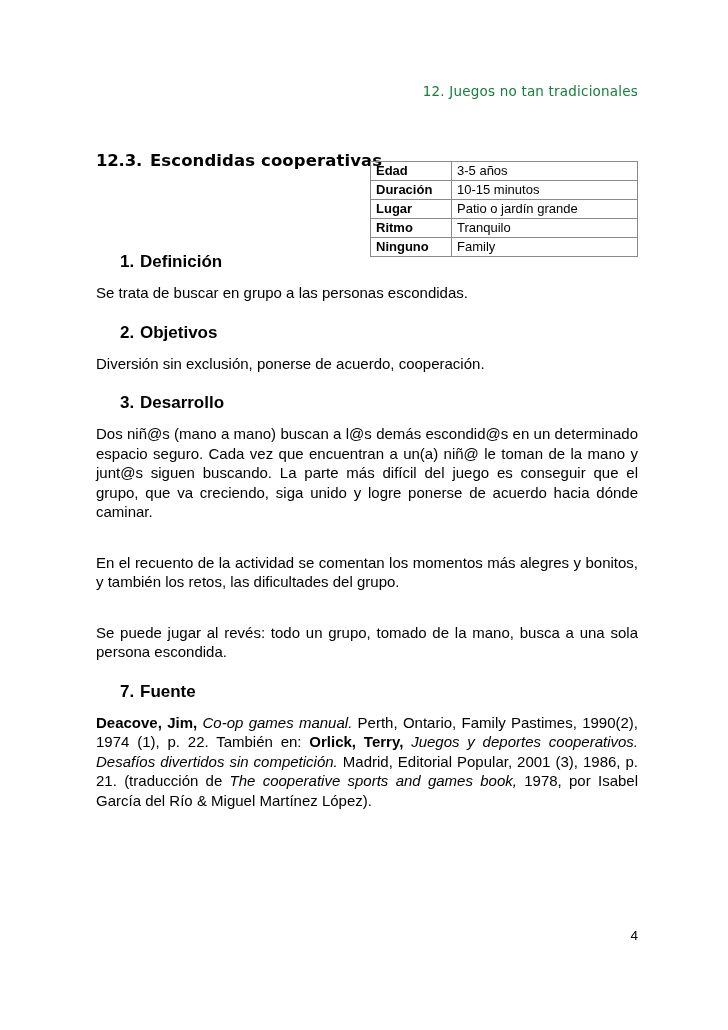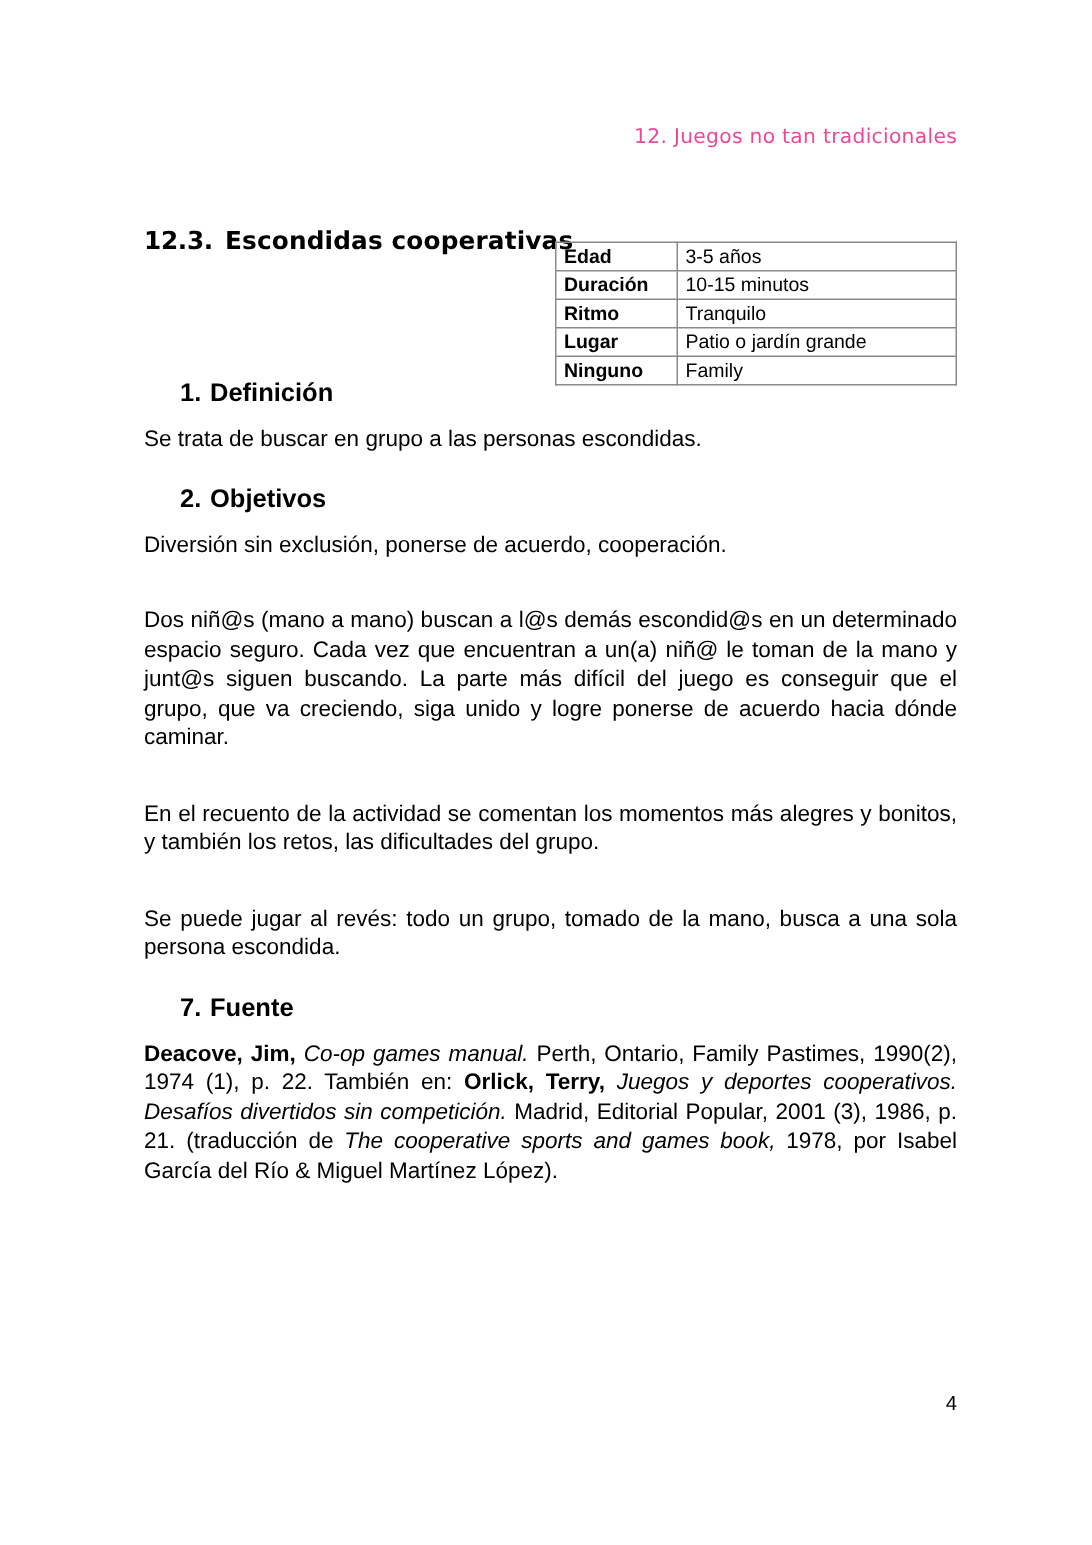--- a/index.html
+++ b/index.html
@@ -27,21 +27,21 @@
   
   .running-header {
     position: absolute;
     left: 96px;
     top: 83px;
     width: 542px;
     text-align: right;
     font-family: "DejaVu Sans", sans-serif;
     font-size: 13.5px;
     letter-spacing: 0.2px;
-    color: #ec4899;
+    color: #15803d;
     white-space: nowrap;
   }
 
   
   .section-title {
     position: absolute;
     left: 96px;
     top: 127px;
     font-family: "DejaVu Sans", sans-serif;
     font-weight: bold;
@@ -142,28 +142,28 @@
     <tbody>
       <tr>
         <td class="label">Edad</td>
         <td class="value">3-5 años</td>
       </tr>
       <tr>
         <td class="label">Duración</td>
         <td class="value">10-15 minutos</td>
       </tr>
       <tr>
+        <td class="label">Lugar</td>
+        <td class="value">Patio o jardín grande</td>
+      </tr>
+      <tr>
         <td class="label">Ritmo</td>
         <td class="value">Tranquilo</td>
       </tr>
       <tr>
-        <td class="label">Lugar</td>
-        <td class="value">Patio o jardín grande</td>
-      </tr>
-      <tr>
         <td class="label">Ninguno</td>
         <td class="value">Family</td>
       </tr>
     </tbody>
   </table>
 
   <div class="content">
 
     <div class="sec-heading">
       <span class="n">1.</span><span>Definición</span>
@@ -172,20 +172,23 @@
     <p class="para">Se trata de buscar en grupo a las personas escondidas.</p>
     <div class="gap-after-para"></div>
 
     <div class="sec-heading">
       <span class="n">2.</span><span>Objetivos</span>
     </div>
     <div class="gap-after-heading"></div>
     <p class="para">Diversión sin exclusión, ponerse de acuerdo, cooperación.</p>
     <div class="gap-after-para"></div>
 
+    <div class="sec-heading">
+      <span class="n">3.</span><span>Desarrollo</span>
+    </div>
     <div class="gap-after-heading"></div>
     <p class="para">Dos niñ@s (mano a mano) buscan a l@s demás escondid@s en un determinado espacio seguro. Cada vez que encuentran a un(a) niñ@ le toman de la mano y junt@s siguen buscando. La parte más difícil del juego es conseguir que el grupo, que va creciendo, siga unido y logre ponerse de acuerdo hacia dónde caminar.</p>
     <div class="gap-after-para"></div>
 
     <div class="gap-after-heading"></div>
     <p class="para">En el recuento de la actividad se comentan los momentos más alegres y bonitos, y también los retos, las dificultades del grupo.</p>
     <div class="gap-after-para"></div>
 
     <div class="gap-after-heading"></div>
     <p class="para">Se puede jugar al revés: todo un grupo, tomado de la mano, busca a una sola persona escondida.</p>

